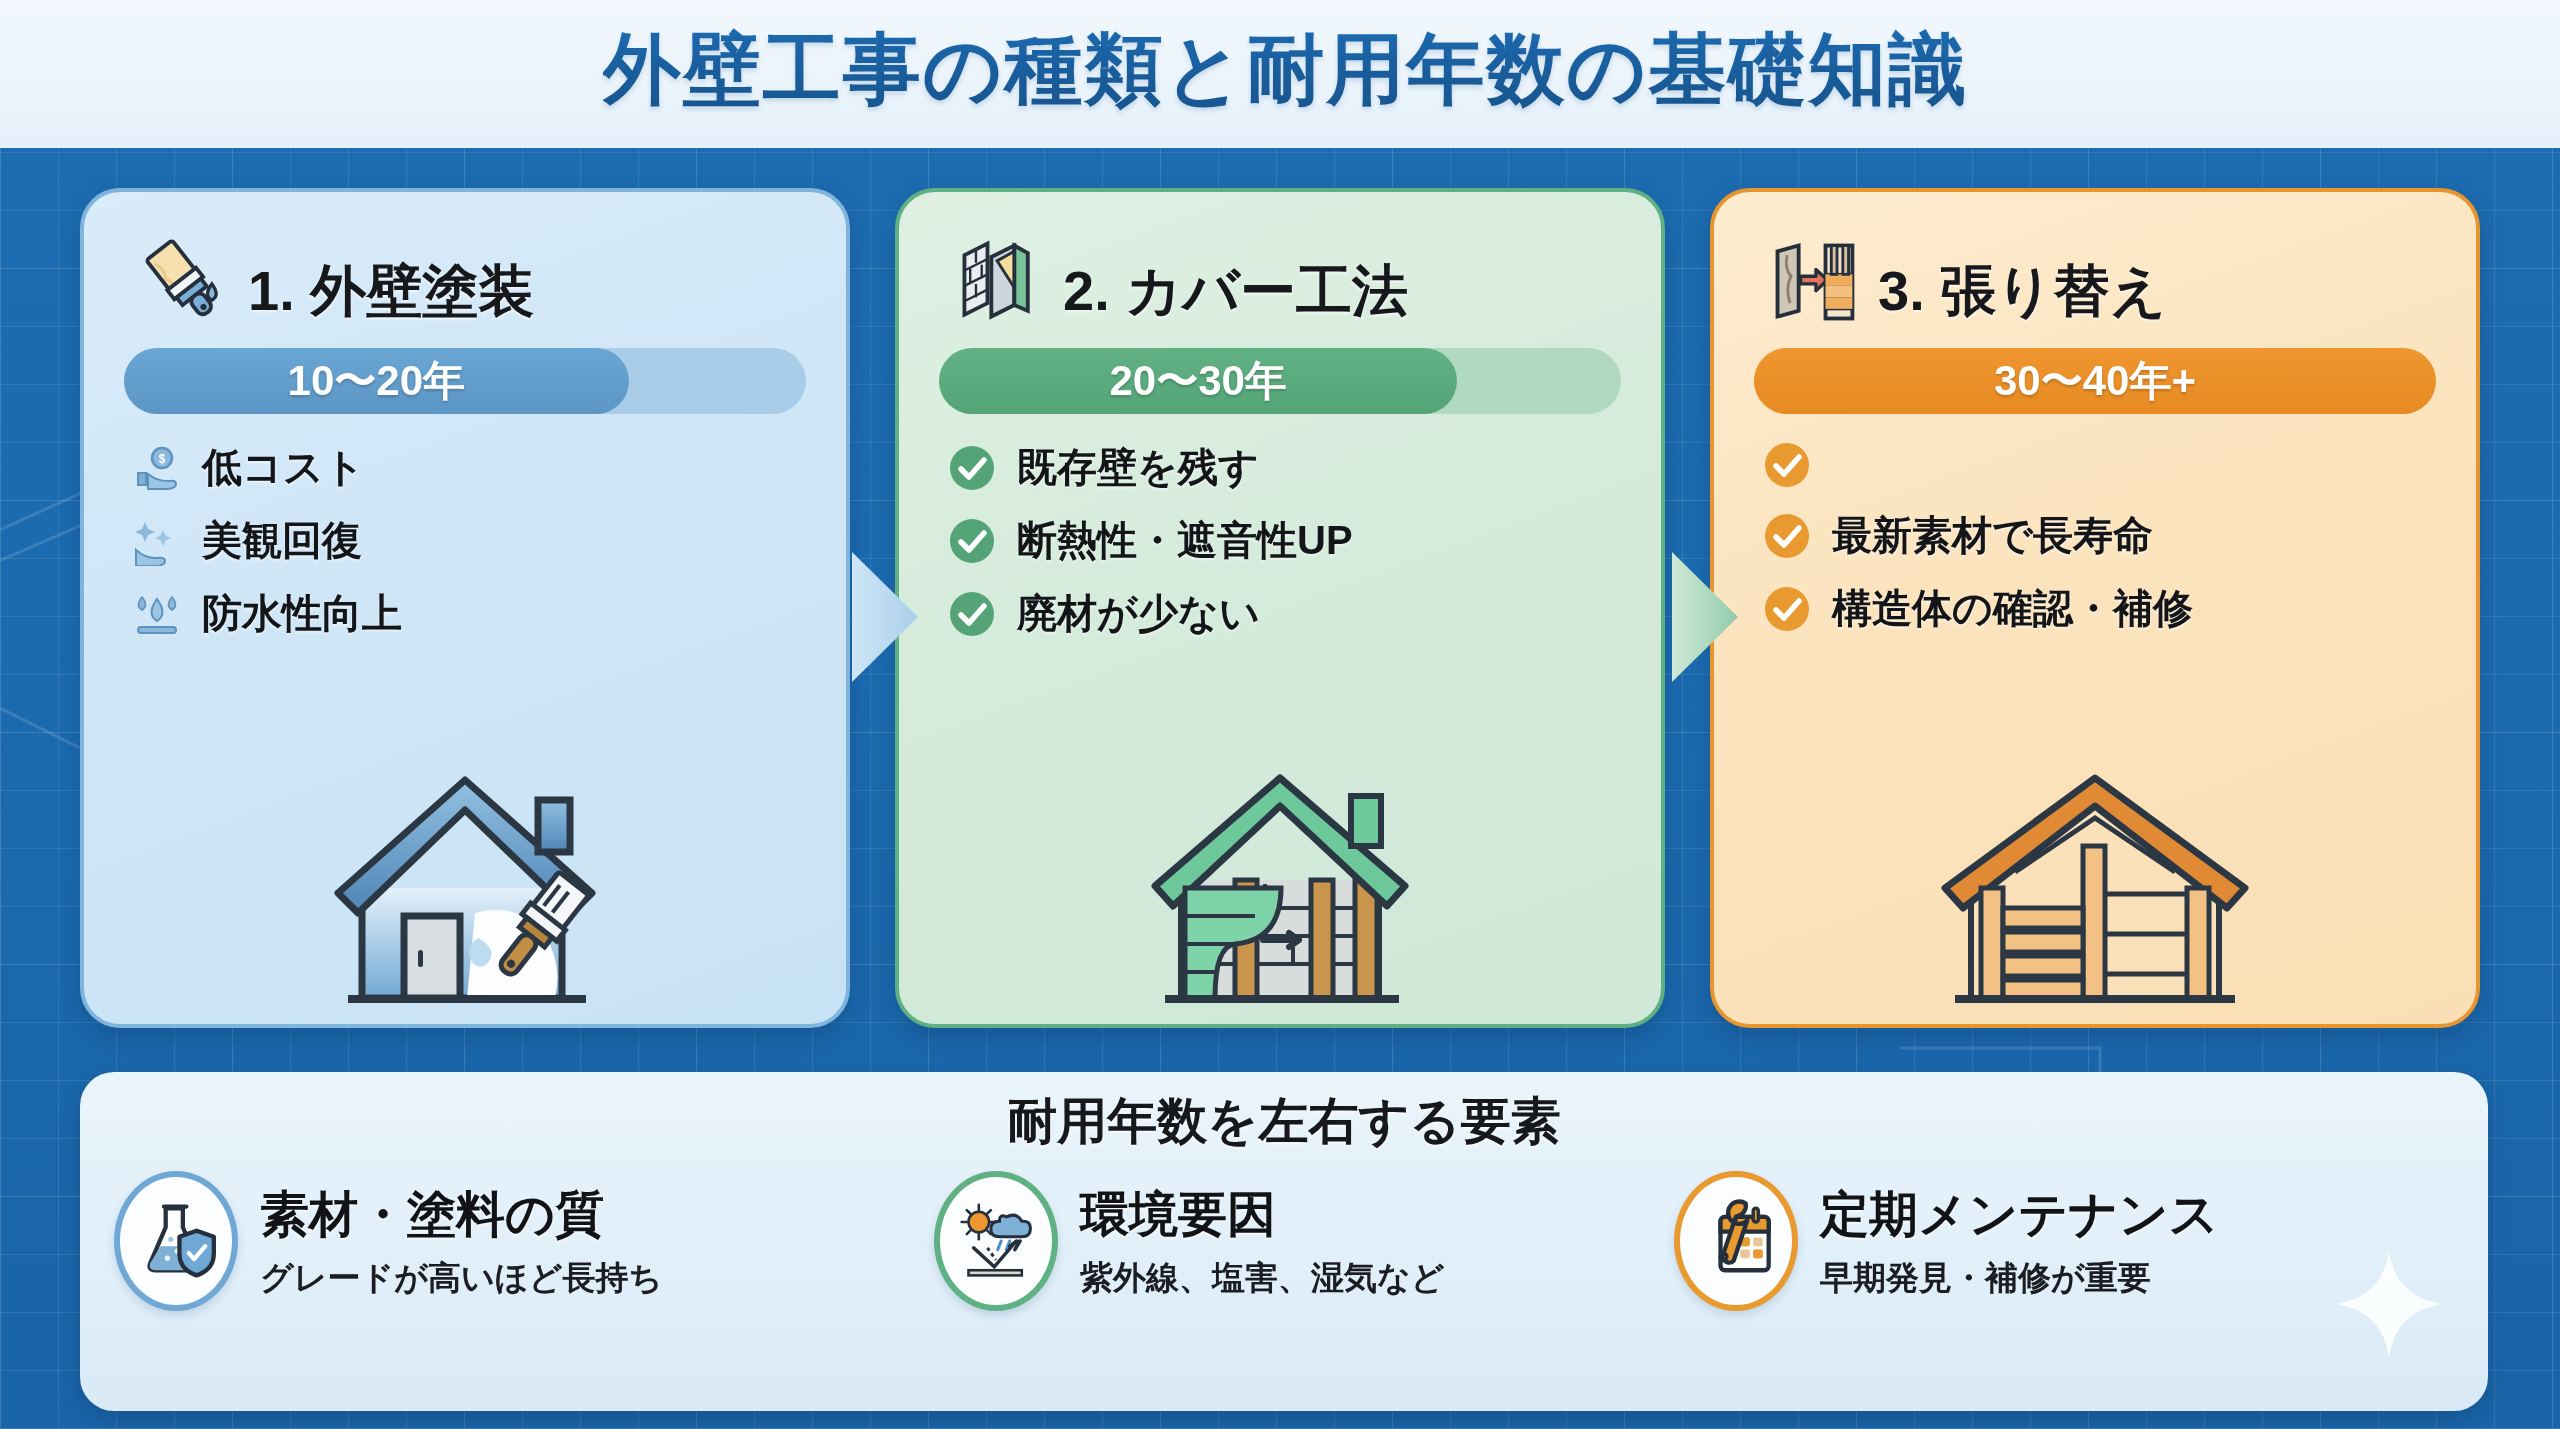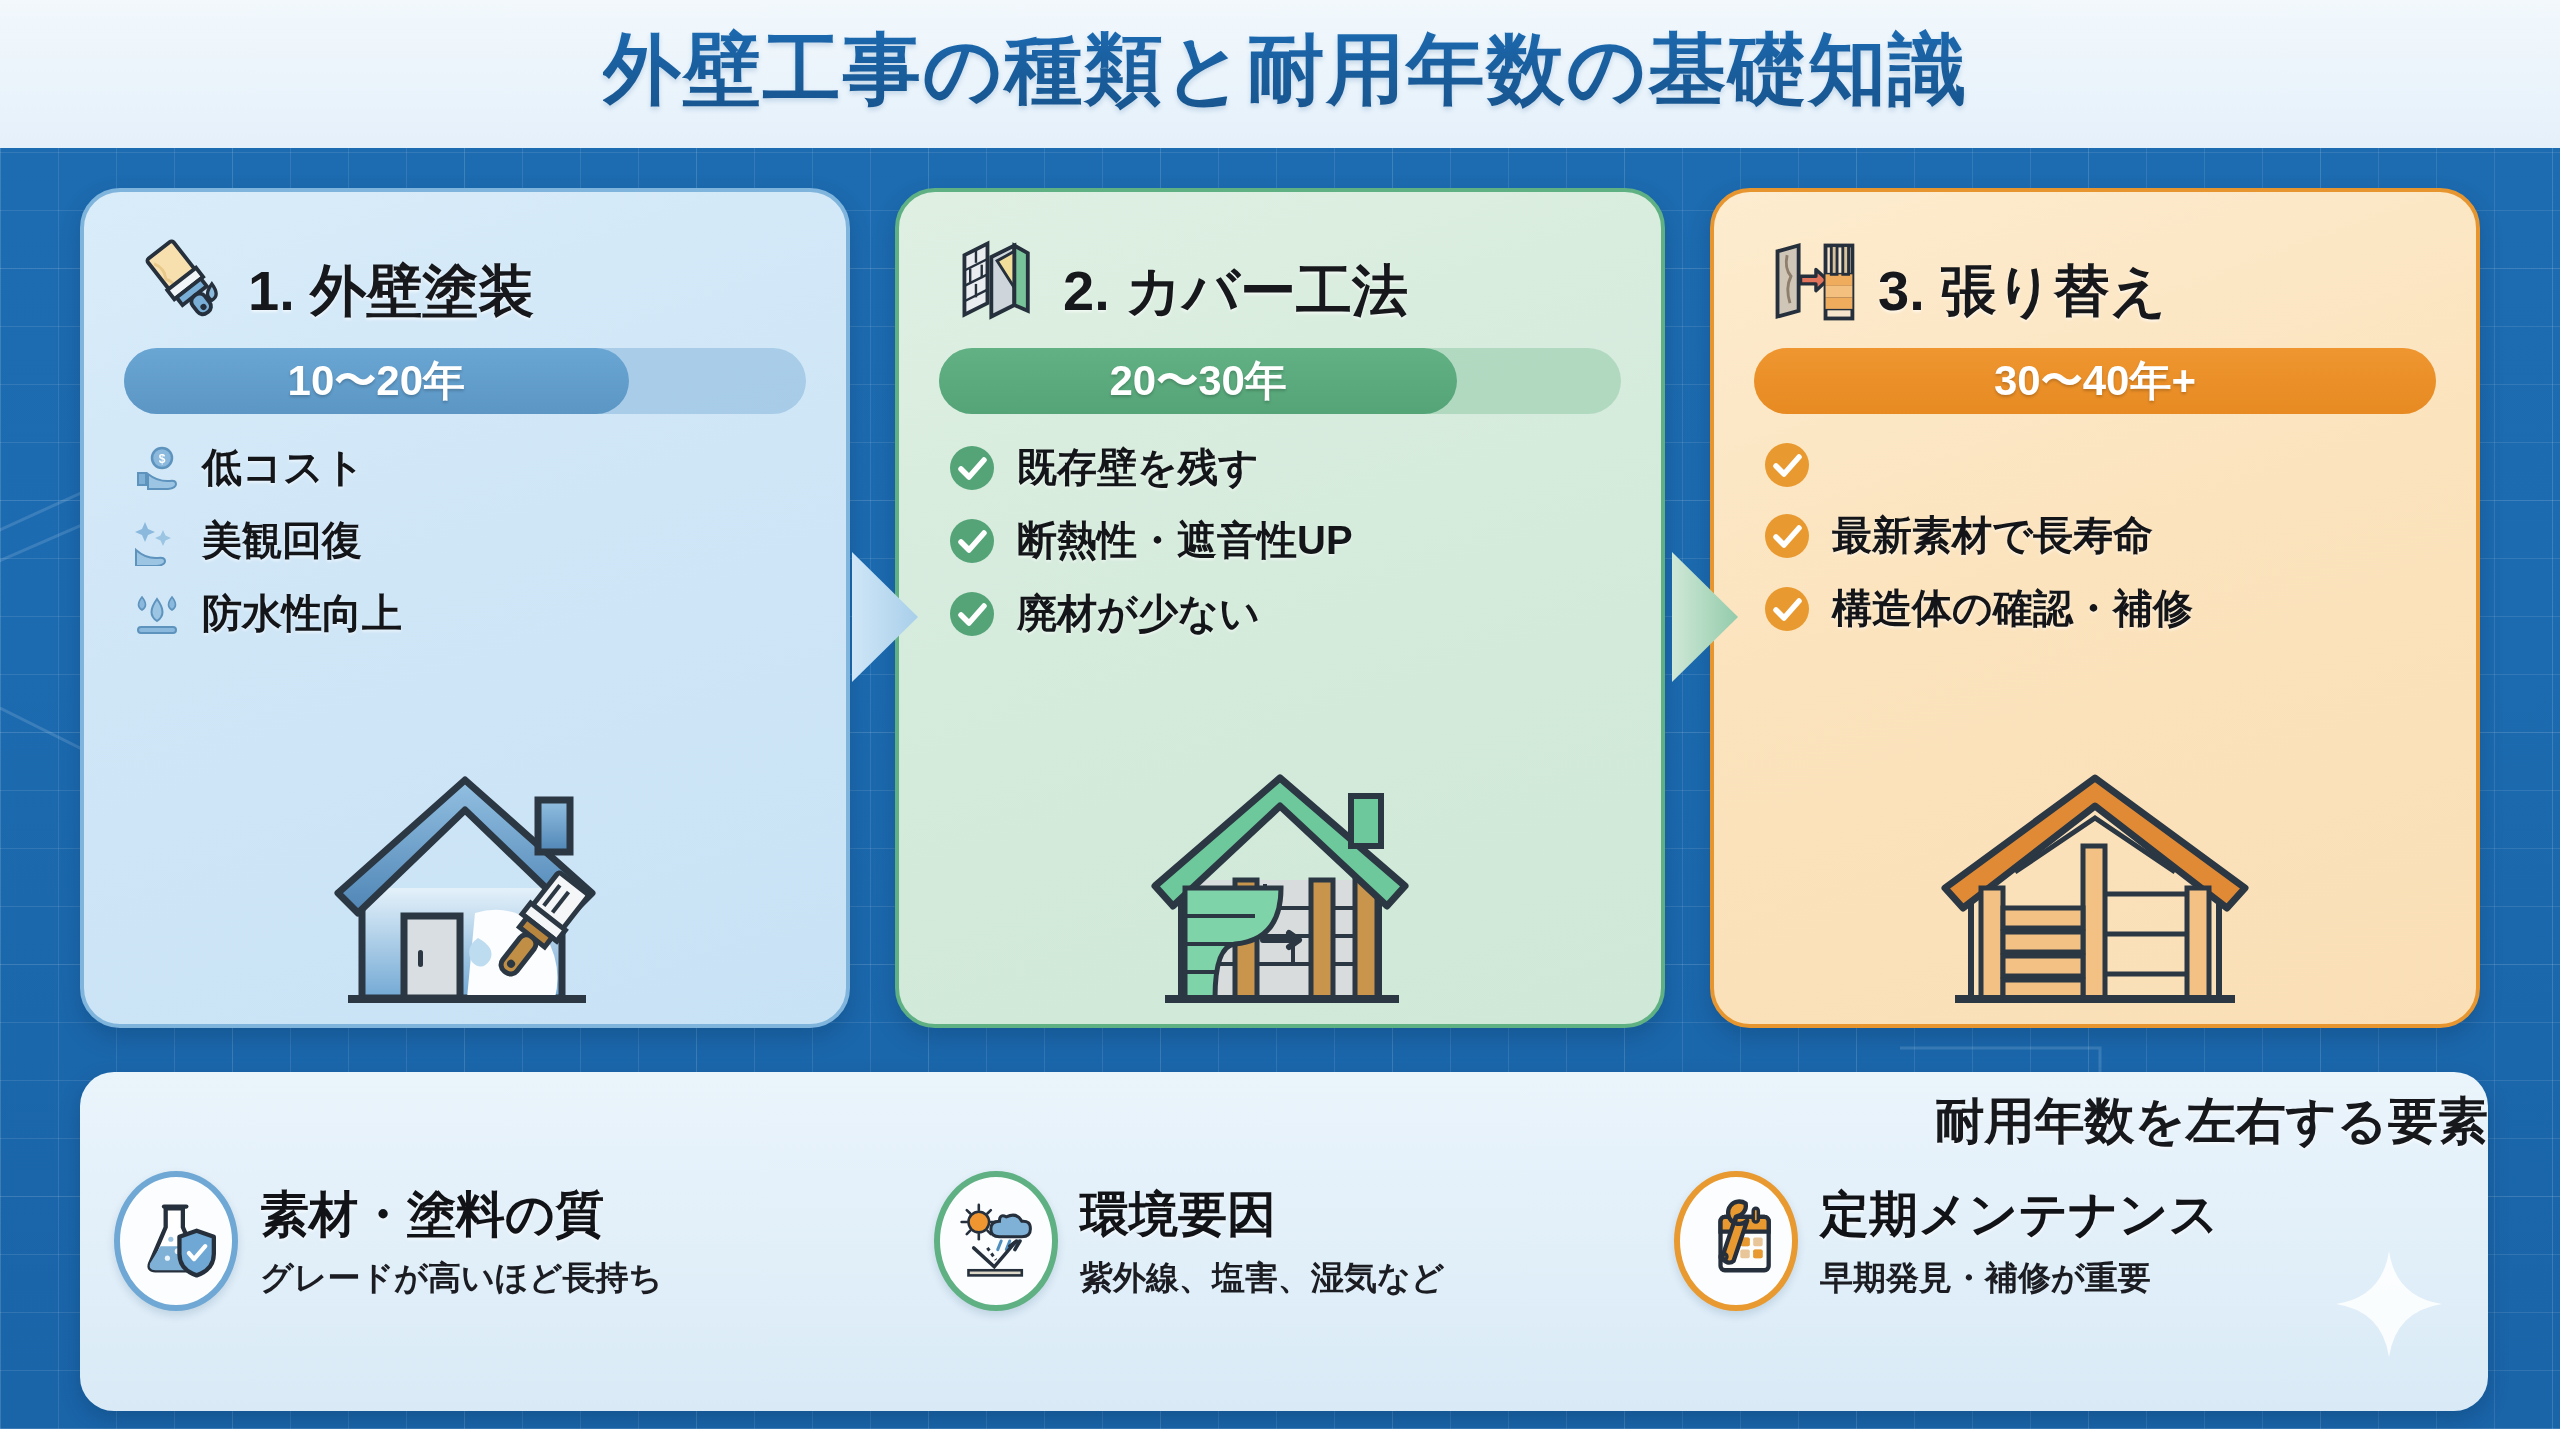--- a/index.html
+++ b/index.html
@@ -189,21 +189,21 @@
     right: 72px;
     top: 1072px;
     bottom: 18px;
     background: linear-gradient(180deg,#eaf4fb 0%, #e1eff9 55%, #d9eaf6 100%);
     border-radius: 34px;
     box-shadow: 0 8px 20px rgba(10,50,90,0.30);
     overflow: hidden;
     z-index: 4;
   }
   .bottom-title {
-    text-align: right;
+    text-align: center;
     margin-top: 16px;
     font-size: 50px;
     font-weight: 700;
     color: #16181c;
     text-shadow: 0 2px 3px rgba(255,255,255,0.7);
   }
   .factors {
     margin-top: 16px;
     display: flex;
     justify-content: space-between;

